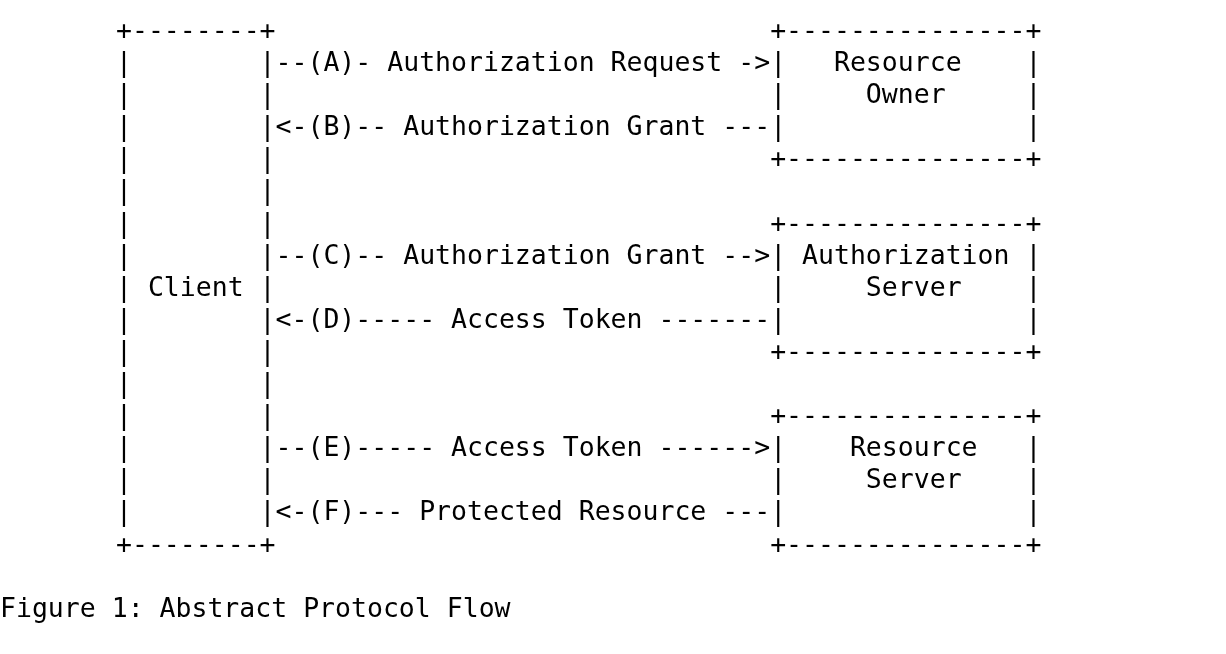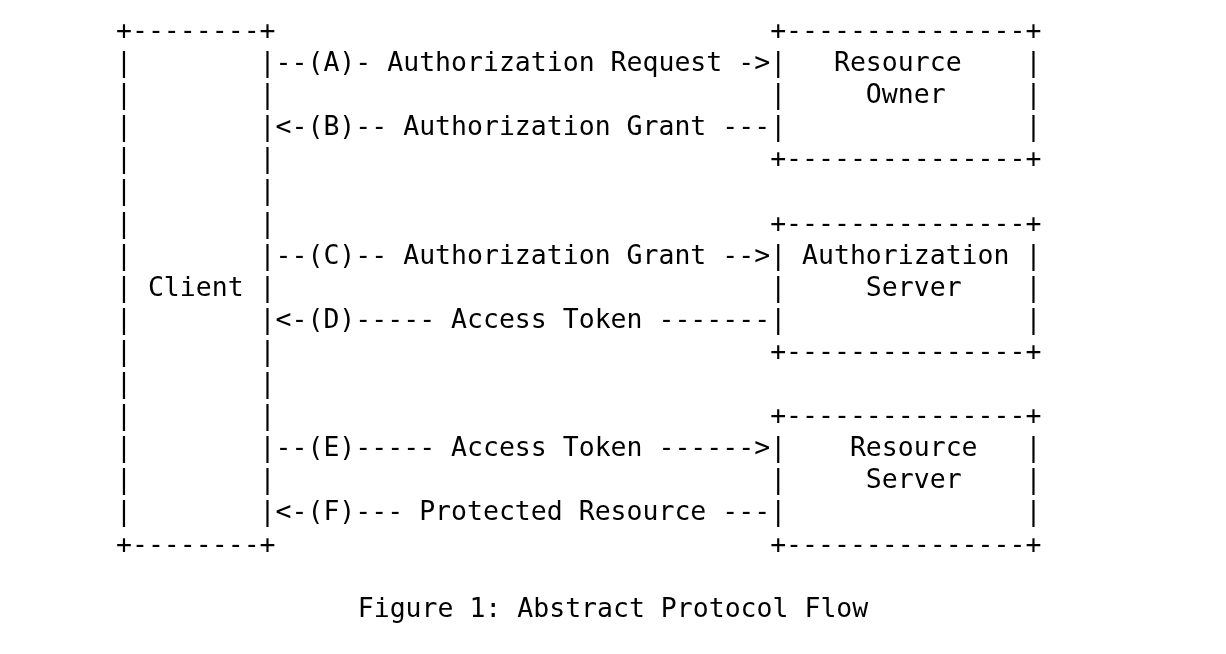--- a/index.html
+++ b/index.html
@@ -33,21 +33,21 @@
     color: #000000;
     white-space: pre;
     font-weight: 400;
     -webkit-font-smoothing: antialiased;
   }
   .figure-caption {
     position: absolute;
     left: 0;
     top: 592px;
     width: 1226px;
-    text-align: center;
+    text-align: left;
     font-family: "DejaVu Sans Mono", "Liberation Mono", monospace;
     font-size: 26.5px;
     line-height: 32px;
     color: #000000;
     white-space: pre;
   }
 </style>
 </head>
 <body>
 

